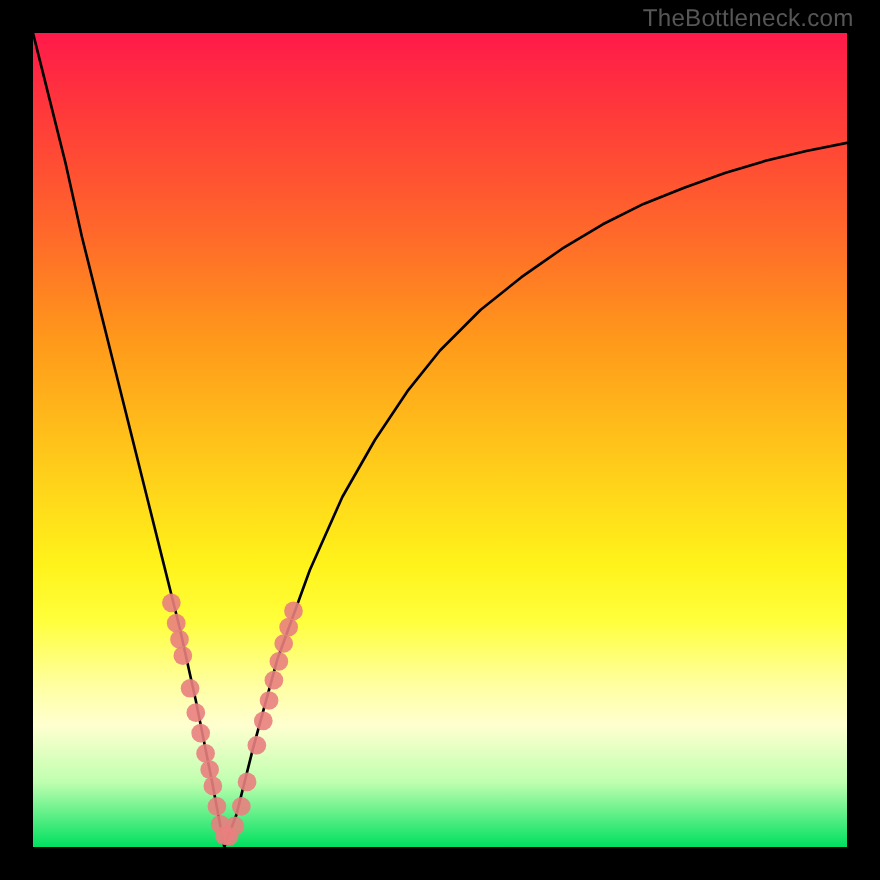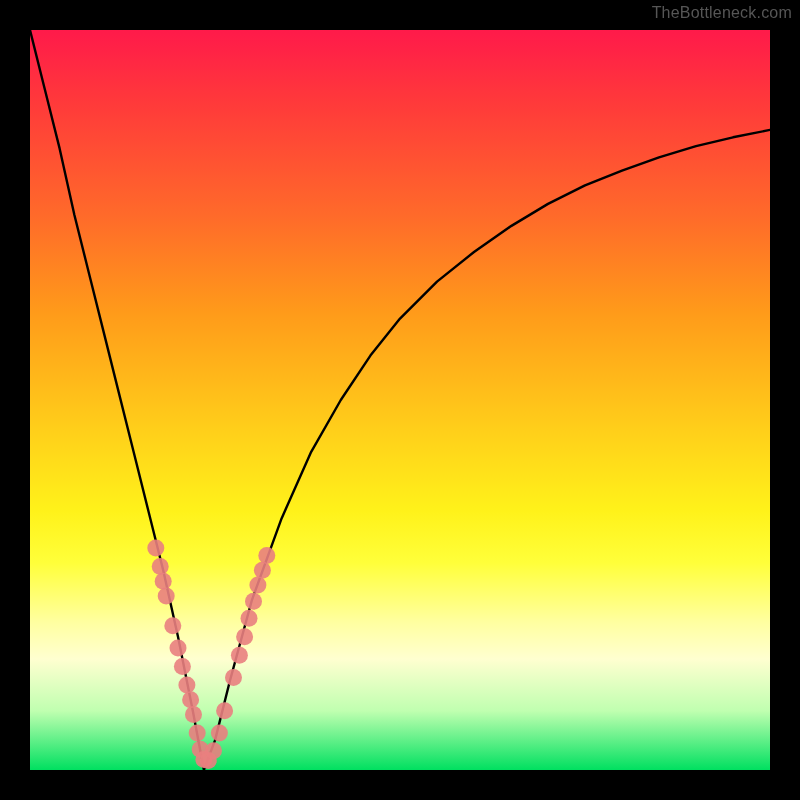--- a/index.html
+++ b/index.html
@@ -27,23 +27,23 @@
       #ffff3a 72%,
       #ffffa0 80%,
       #ffffd0 85%,
       #c0ffb0 92%,
       #00e060 100%
     );
   }
   .watermark {
     position: absolute;
     top: 4px;
-    right: 8px;
+    right: 24px;
     color: #565656;
-    font-size: 16px;
+    font-size: 22px;
     letter-spacing: 0.2px;
     font-weight: 400;
     z-index: 50;
     user-select: none;
   }
   svg.curve {
     position: absolute;
     left: 0;
     top: 0;
     width: 740px;

